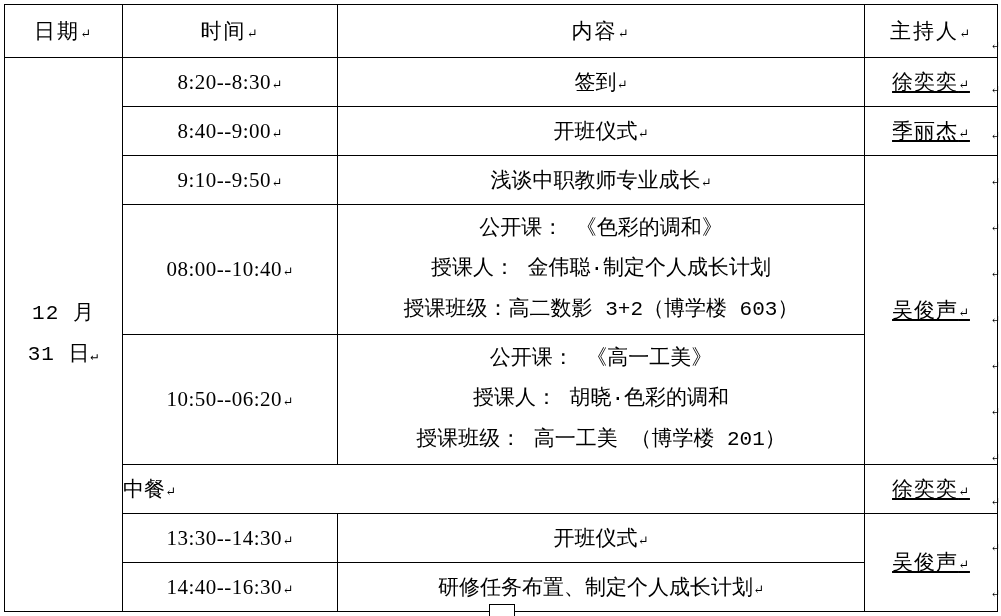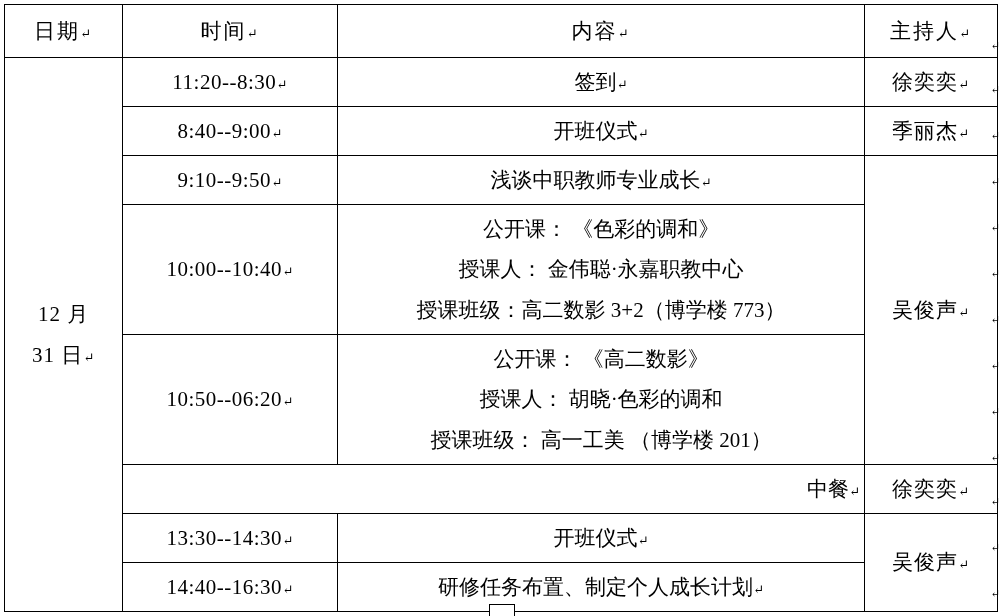--- a/index.html
+++ b/index.html
@@ -58,29 +58,31 @@
     height: 40px;
     letter-spacing: 0.5px;
   }
   td.content-cell {
     text-align: left;
     padding: 4px 0 4px 12px;
     font-size: 21px;
     height: 40px;
   }
   td.content-cell.centered {
-    text-align: right;
+    text-align: left;
     padding-left: 0;
   }
   td.host-cell {
     font-size: 21px;
     letter-spacing: 1px;
+    text-decoration: underline;
   }
   .lines {
     display: block;
+    font-family: Liberation Mono, monospace;
   }
   .lines .line {
     display: block;
     padding: 6px 0 6px 0;
     white-space: nowrap;
   }
   .tall-time {
     height: 146px;
   }
   .mark {
@@ -133,53 +135,53 @@
         <td class="header-cell"><span>主持人</span><span class="mark">↵</span></td>
       </tr>
 
       <tr>
         <td class="date-cell" rowspan="8">
           <span class="lines">
             <span class="line">12 月</span>
             <span class="line">31 日<span class="mark">↵</span></span>
           </span>
         </td>
-        <td class="time-cell"><span>11:20--8:30</span><span class="mark">↵</span></td>
+        <td class="time-cell"><span>8:20--8:30</span><span class="mark">↵</span></td>
         <td class="content-cell"><span>签到</span><span class="mark">↵</span></td>
         <td class="host-cell"><span>徐奕奕</span><span class="mark">↵</span></td>
       </tr>
 
       <tr>
         <td class="time-cell"><span>8:40--9:00</span><span class="mark">↵</span></td>
         <td class="content-cell"><span>开班仪式</span><span class="mark">↵</span></td>
         <td class="host-cell"><span>季丽杰</span><span class="mark">↵</span></td>
       </tr>
 
       <tr>
         <td class="time-cell"><span>9:10--9:50</span><span class="mark">↵</span></td>
         <td class="content-cell"><span>浅谈中职教师专业成长</span><span class="mark">↵</span></td>
         <td class="host-cell" rowspan="3"><span>吴俊声</span><span class="mark">↵</span></td>
       </tr>
 
       <tr>
-        <td class="time-cell tall-time"><span>10:00--10:40</span><span class="mark">↵</span></td>
+        <td class="time-cell tall-time"><span>08:00--10:40</span><span class="mark">↵</span></td>
         <td class="content-cell">
           <span class="lines">
             <span class="line">公开课： 《色彩的调和》</span>
-            <span class="line">授课人： 金伟聪·永嘉职教中心</span>
-            <span class="line">授课班级：高二数影 3+2（博学楼 773）</span>
+            <span class="line">授课人： 金伟聪·制定个人成长计划</span>
+            <span class="line">授课班级：高二数影 3+2（博学楼 603）</span>
           </span>
         </td>
       </tr>
 
       <tr>
         <td class="time-cell tall-time"><span>10:50--06:20</span><span class="mark">↵</span></td>
         <td class="content-cell">
           <span class="lines">
-            <span class="line">公开课： 《高二数影》</span>
+            <span class="line">公开课： 《高一工美》</span>
             <span class="line">授课人： 胡晓·色彩的调和</span>
             <span class="line">授课班级： 高一工美 （博学楼 201）</span>
           </span>
         </td>
       </tr>
 
       <tr>
         <td class="content-cell centered" colspan="2"><span>中餐</span><span class="mark">↵</span></td>
         <td class="host-cell"><span>徐奕奕</span><span class="mark">↵</span></td>
       </tr>

